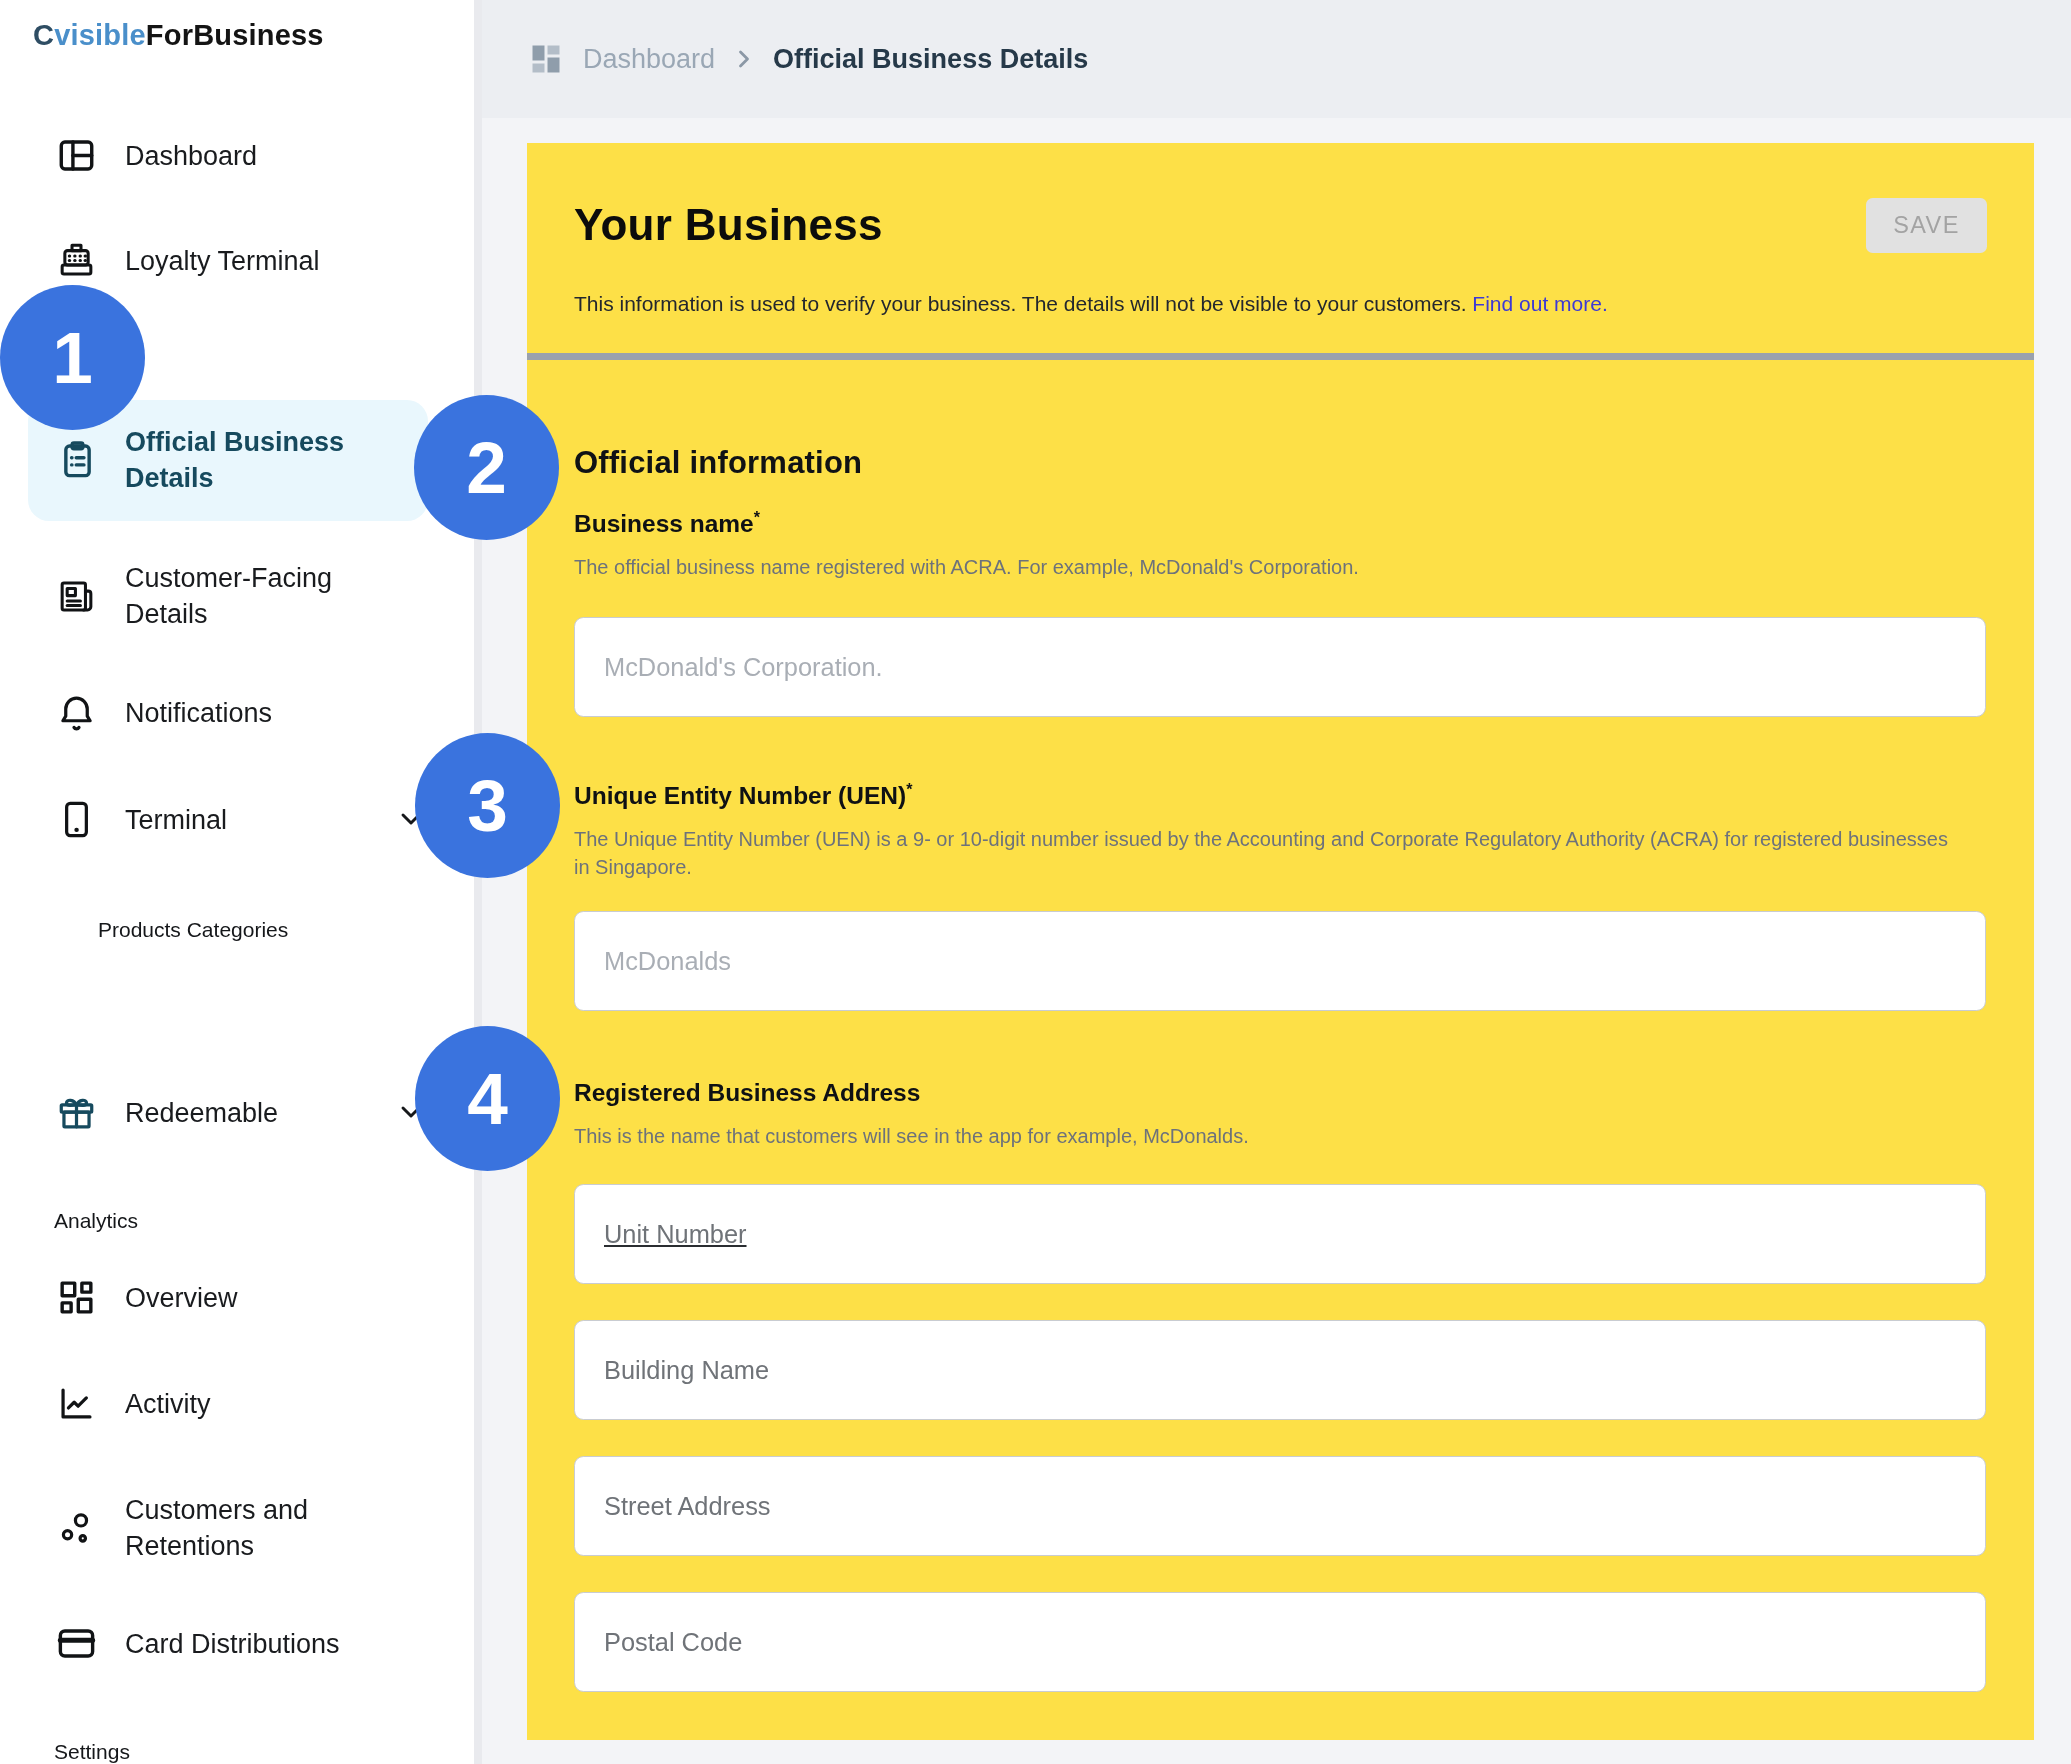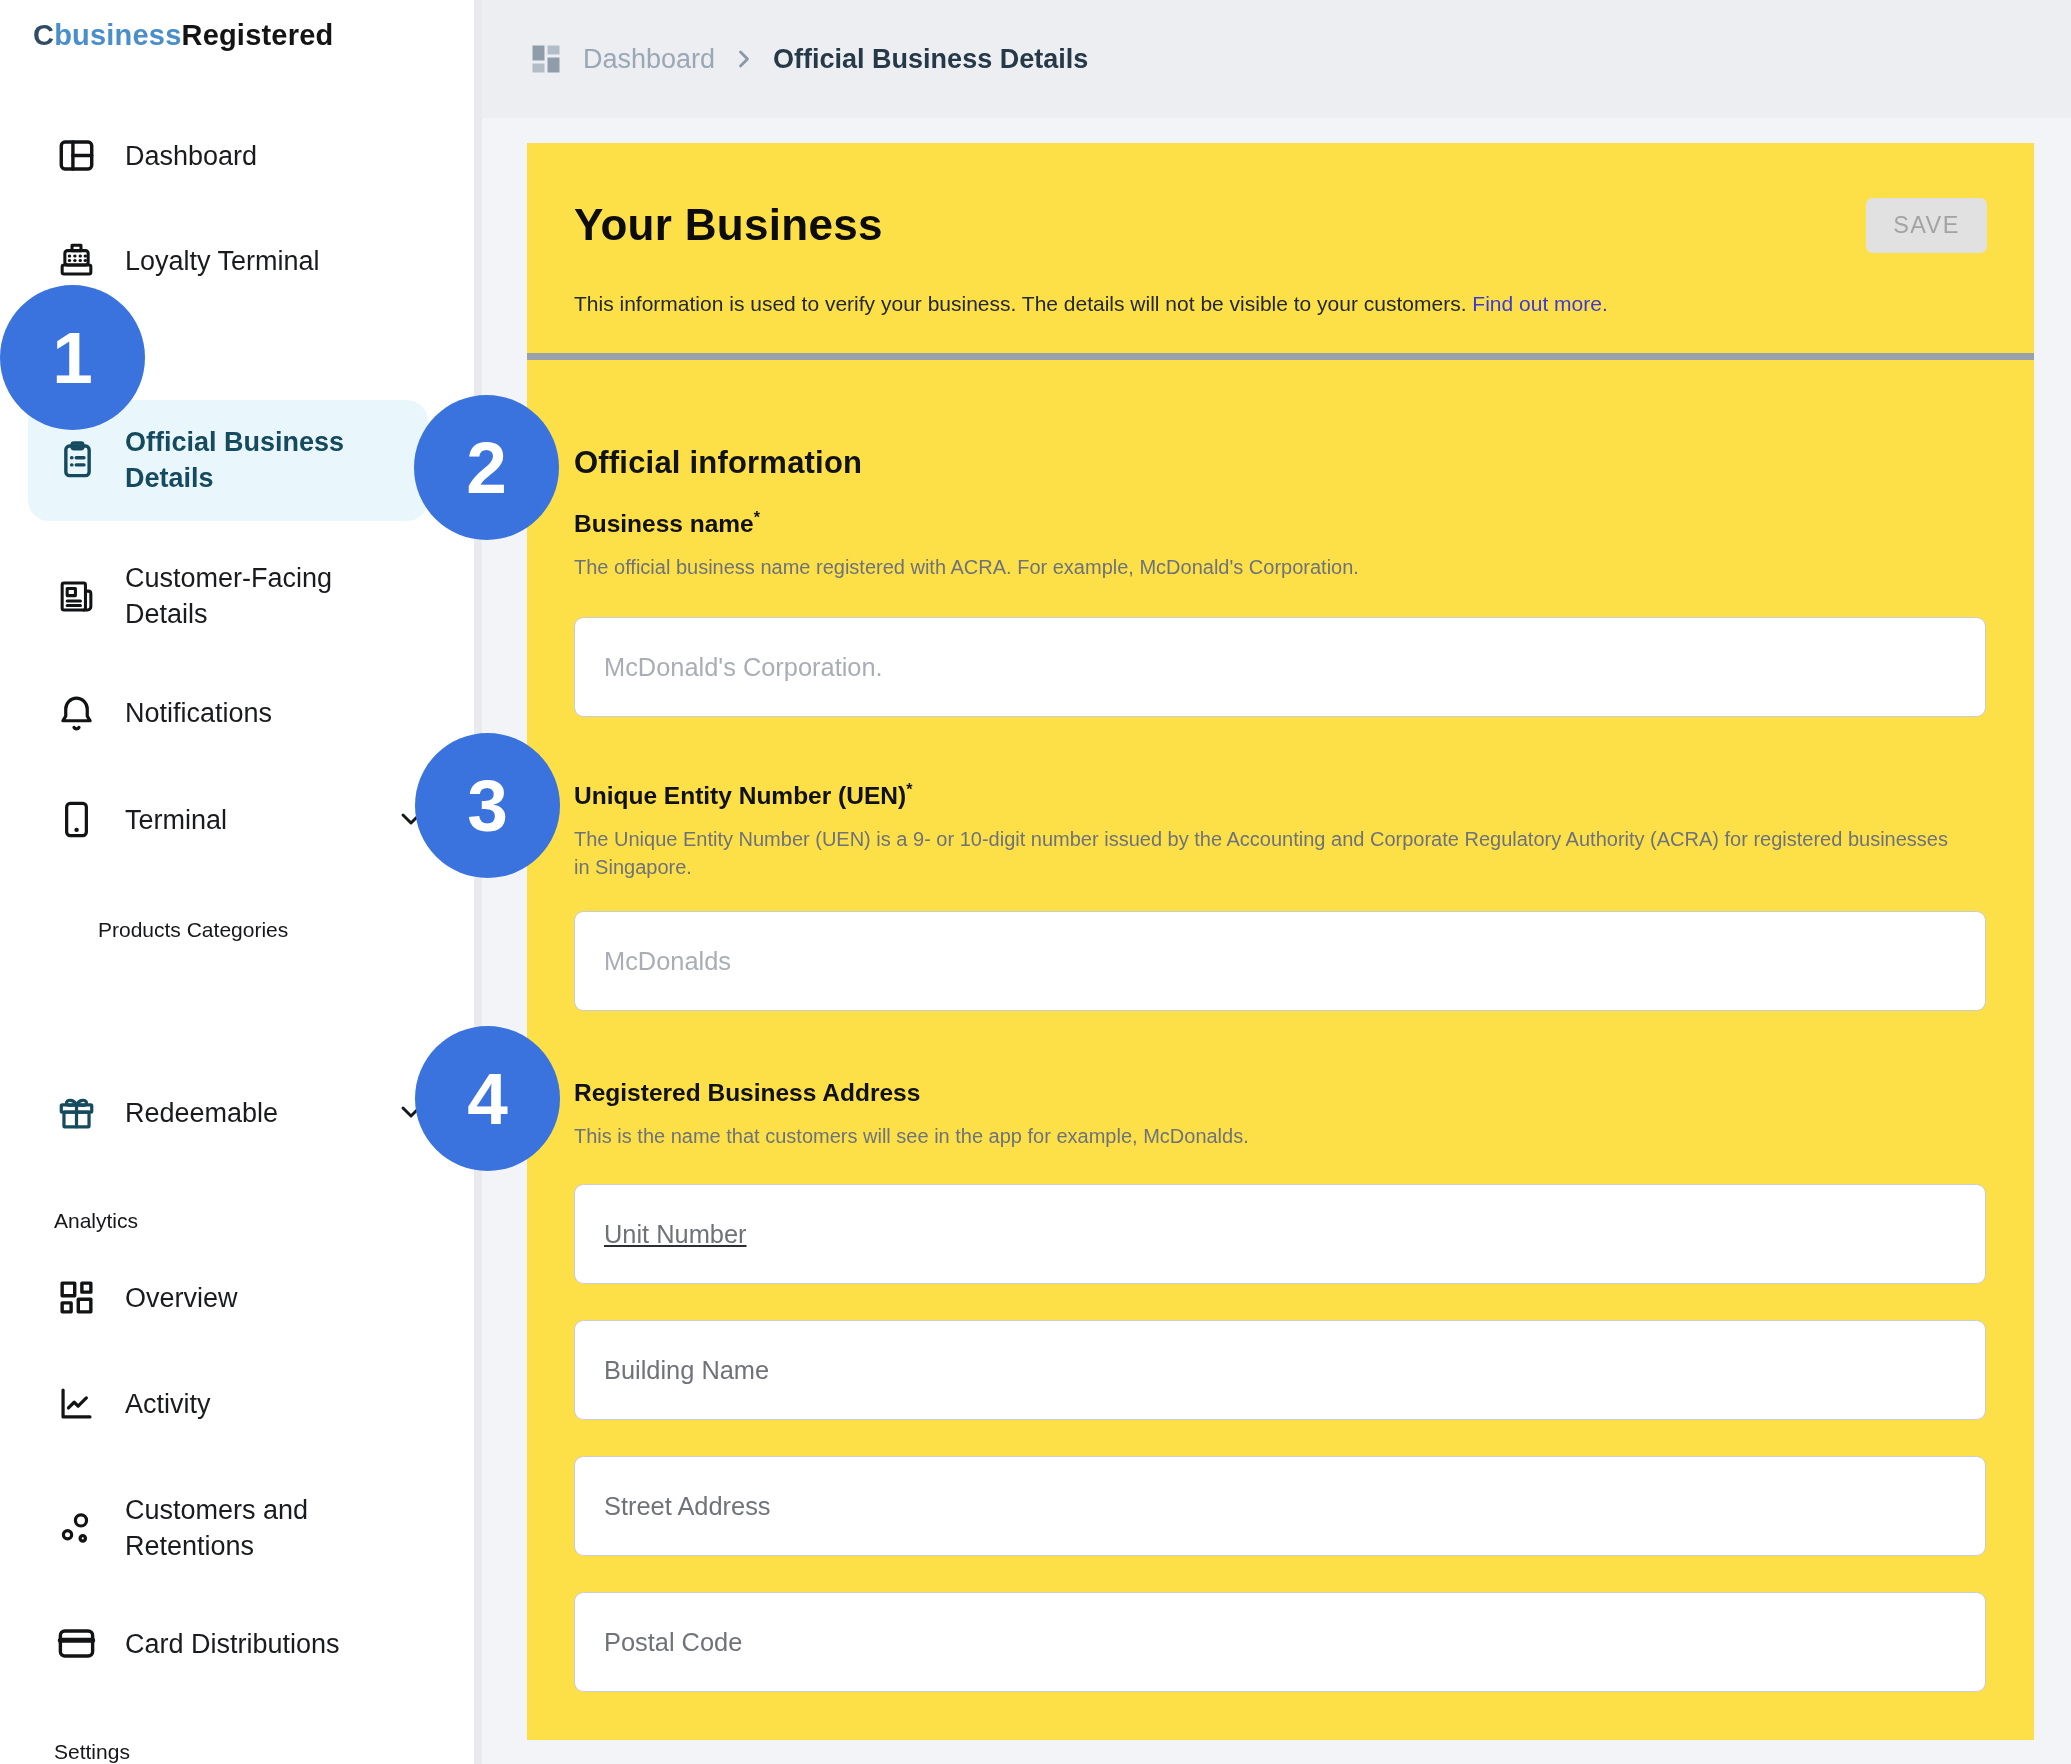--- a/index.html
+++ b/index.html
@@ -96,21 +96,21 @@
   svg { display:block; }
 </style>
 </head>
 <body>
 
 <div class="app">
 
   <aside class="sidebar">
 
     <div class="logo">
-      <span class="c1">C</span><span class="c2">business</span><span class="c3">Registered</span>
+      <span class="c1">C</span><span class="c2">visible</span><span class="c3">ForBusiness</span>
     </div>
 
     <div class="nav-item" style="top:129px;height:53px;">
       <span class="nicon">
         <svg viewBox="0 0 24 24" fill="none" stroke="currentColor" stroke-width="1.9" stroke-linecap="round" stroke-linejoin="round">
           <rect x="3.5" y="4.5" width="17" height="15" rx="2"></rect>
             <line x1="10" y1="4.5" x2="10" y2="19.5"></line>
             <line x1="10" y1="12" x2="20.5" y2="12"></line>
         </svg>
       </span>

